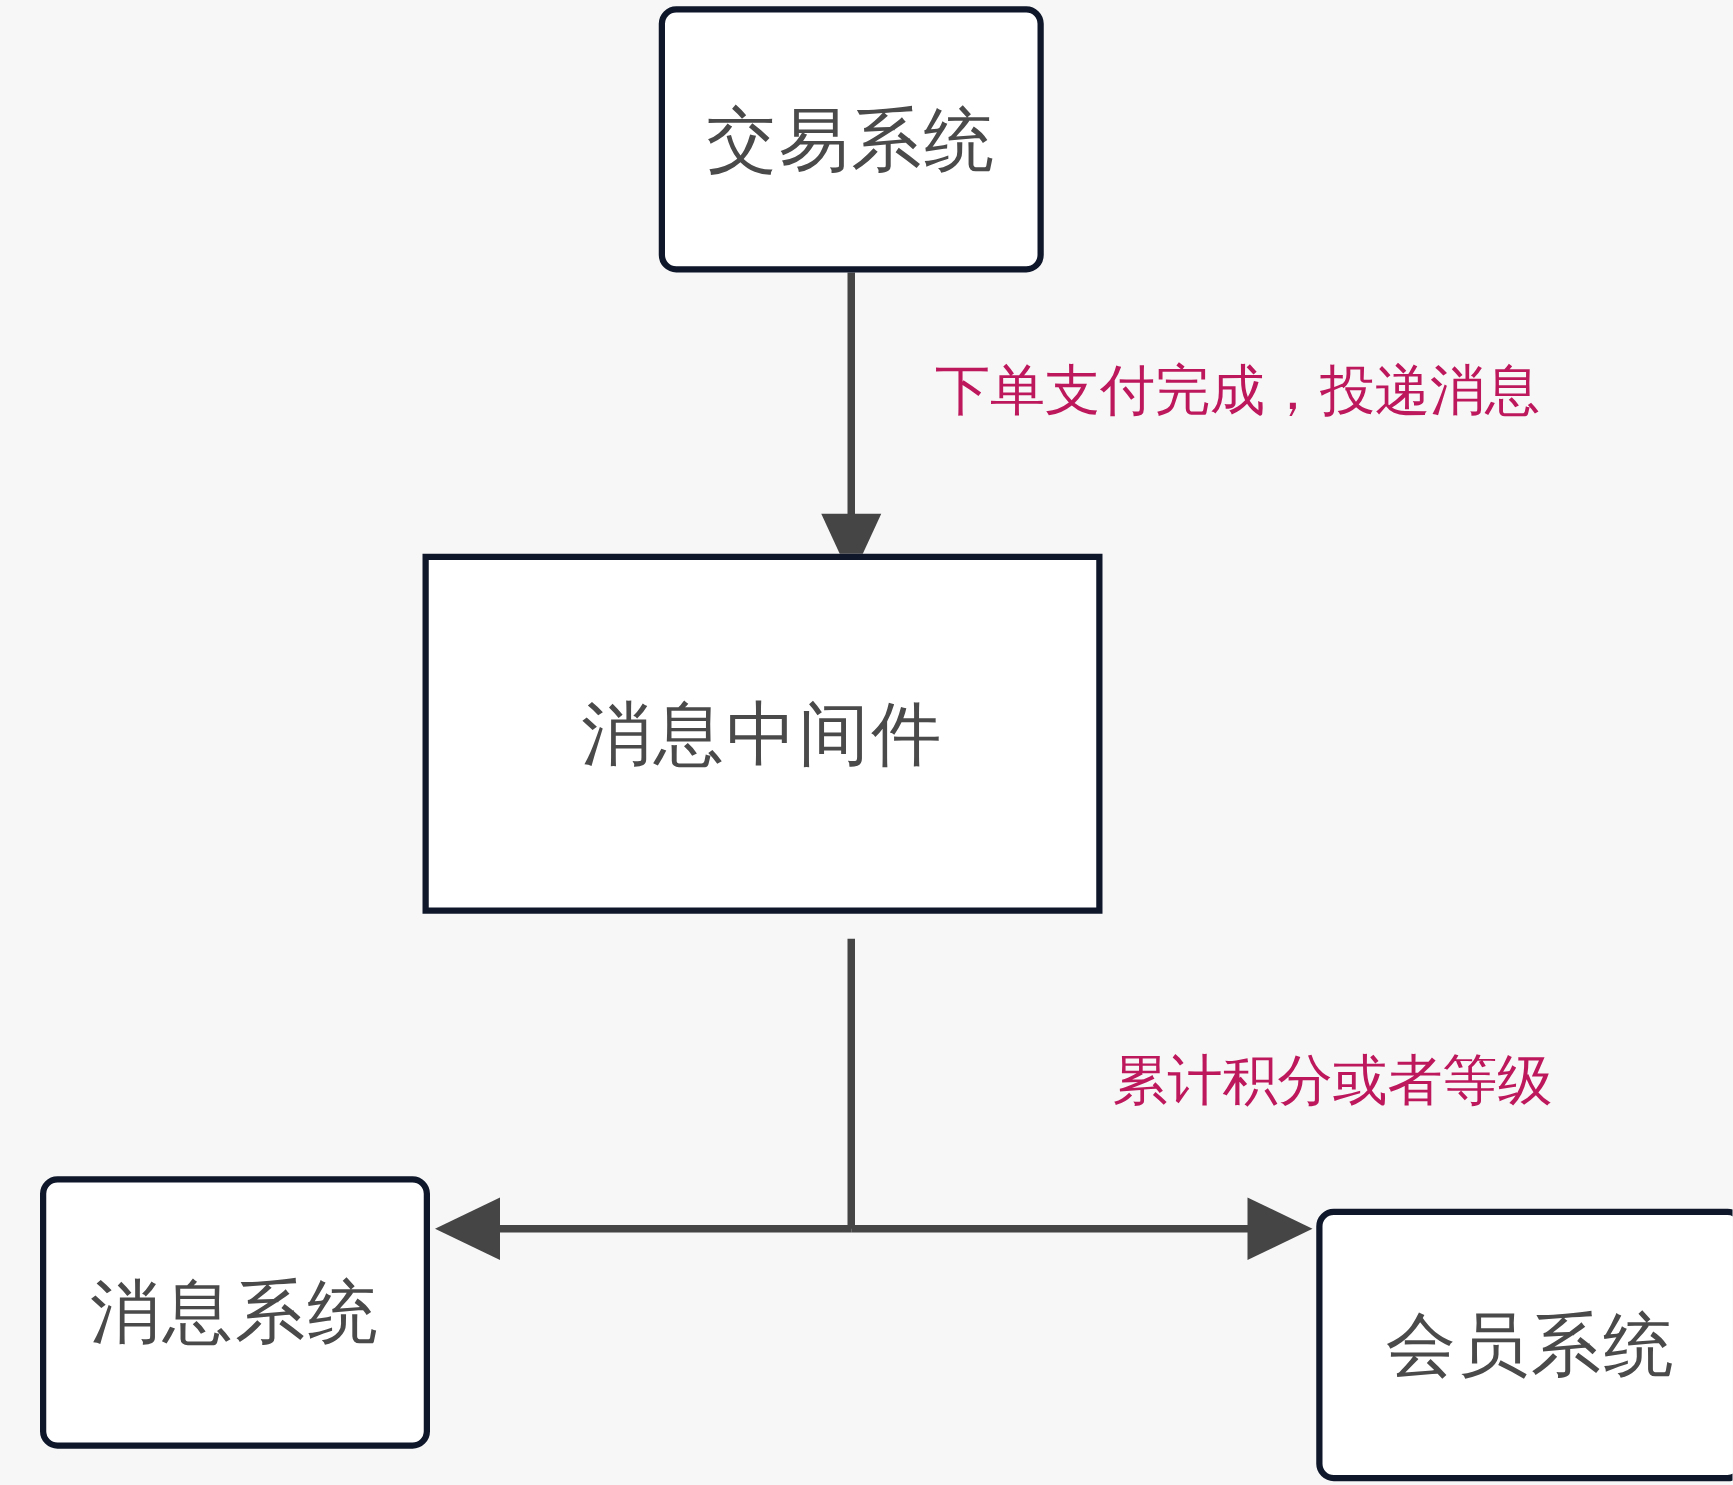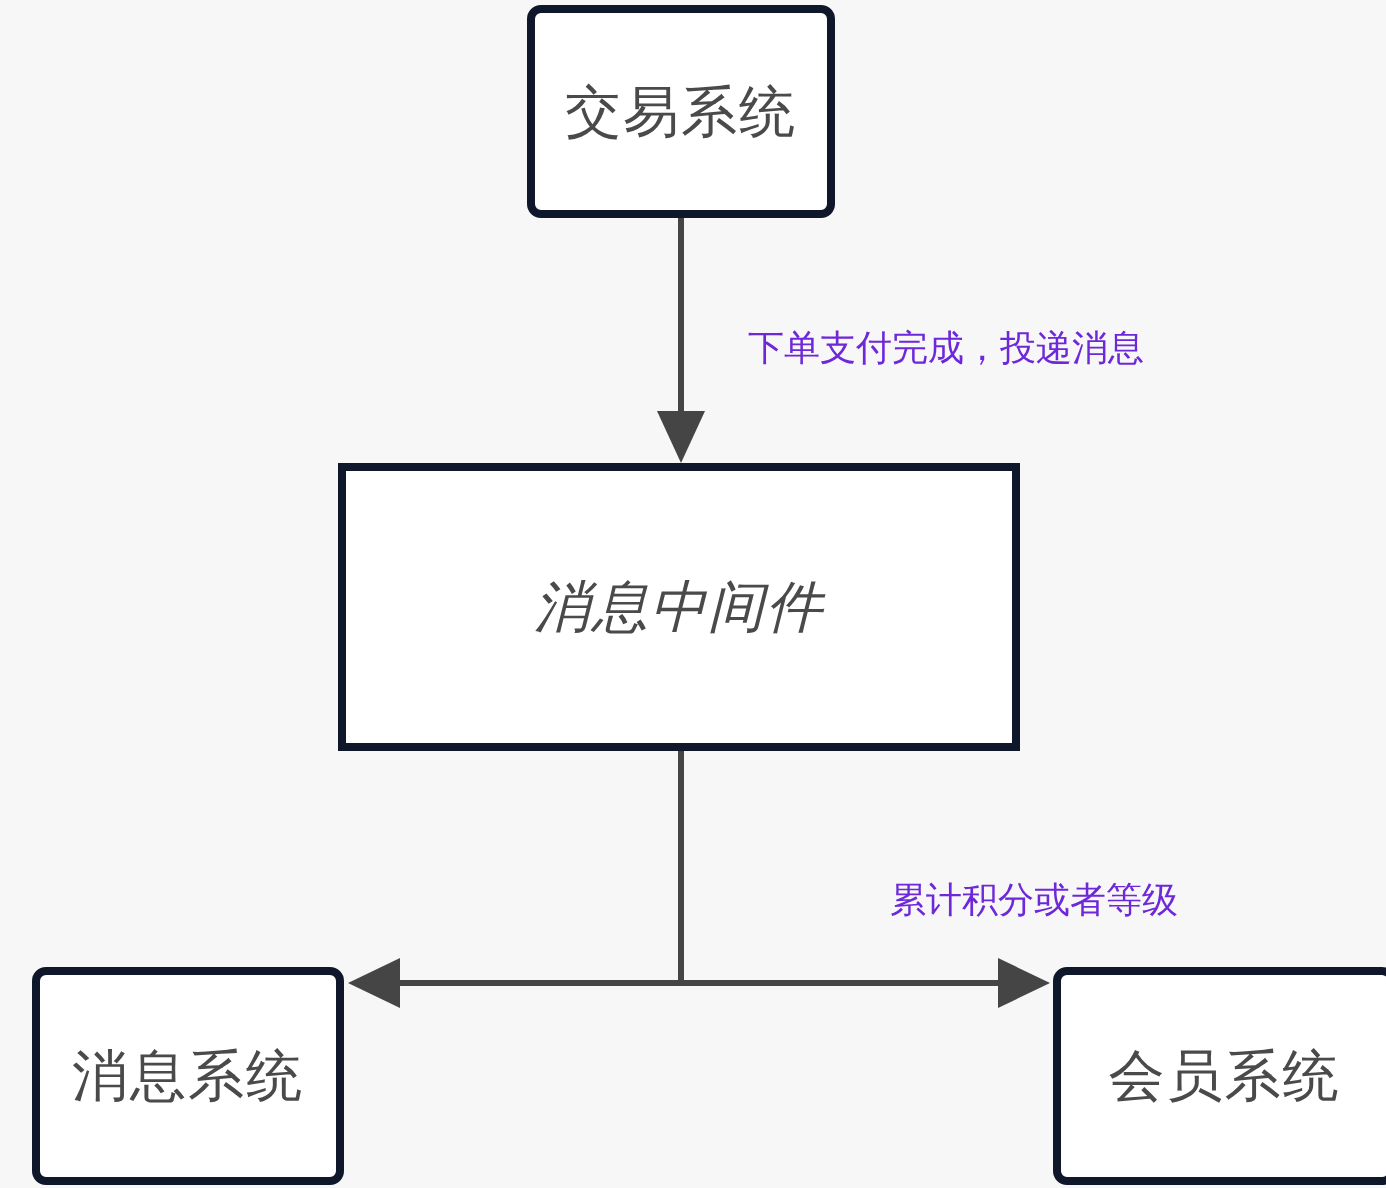--- a/index.html
+++ b/index.html
@@ -24,21 +24,21 @@
     left: 0;
     top: 0;
     width: 1386px;
     height: 1188px;
     pointer-events: none;
   }
   .node {
     position: absolute;
     box-sizing: border-box;
     background: #ffffff;
-    border: 8px solid #0f172a;
+    border: 5px solid #0f172a;
     display: flex;
     align-items: center;
     justify-content: center;
     color: #4a4a4a;
   }
   .node-rounded {
     border-radius: 14px;
   }
   .node-sharp {
     border-radius: 0;
@@ -53,46 +53,44 @@
   }
   
   #node-trade {
     left: 527px;
     top: 5px;
     width: 308px;
     height: 213px;
   }
   #node-mq {
     left: 338px;
-    top: 463px;
-    width: 682px;
+    top: 443px;
+    width: 544px;
     height: 288px;
-    font-style: italic;
   }
   #node-msg {
     left: 32px;
-    top: 967px;
+    top: 941px;
     width: 312px;
     height: 218px;
   }
   #node-member {
     left: 1053px;
     top: 967px;
     width: 343px;
     height: 218px;
   }
   
   .edge-label {
     position: absolute;
-    font-size: 36px;
+    font-size: 44px;
     line-height: 1.15;
-    color: #6d28d9;
+    color: #be185d;
     white-space: nowrap;
     user-select: none;
-    margin-top: 39px;
   }
   #edge-label-deliver {
     left: 748px;
     top: 288px;
   }
   #edge-label-push {
     left: 8px;
     top: 840px;
   }
   #edge-label-points {

